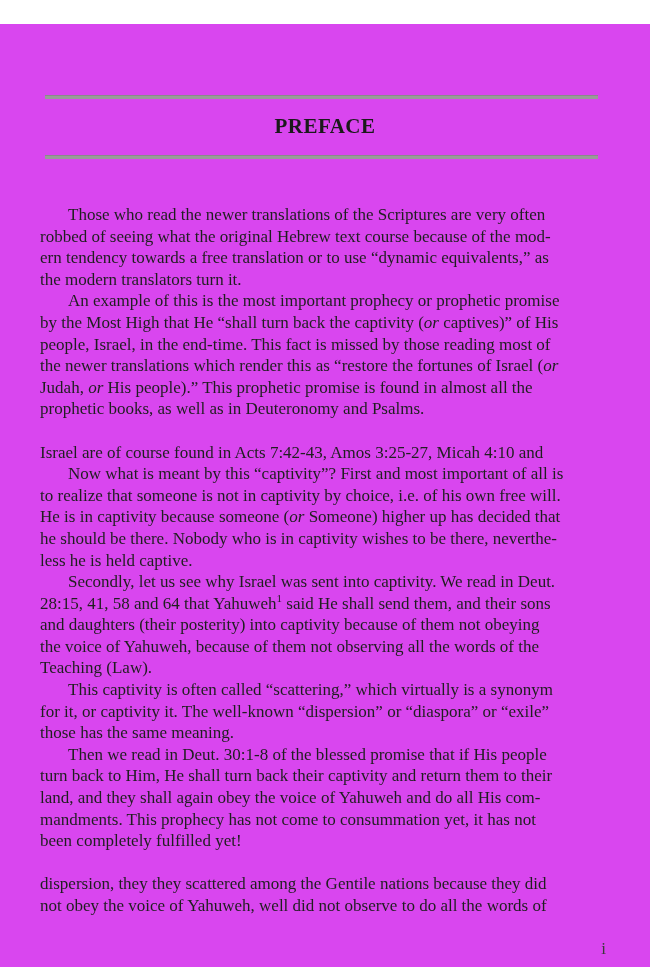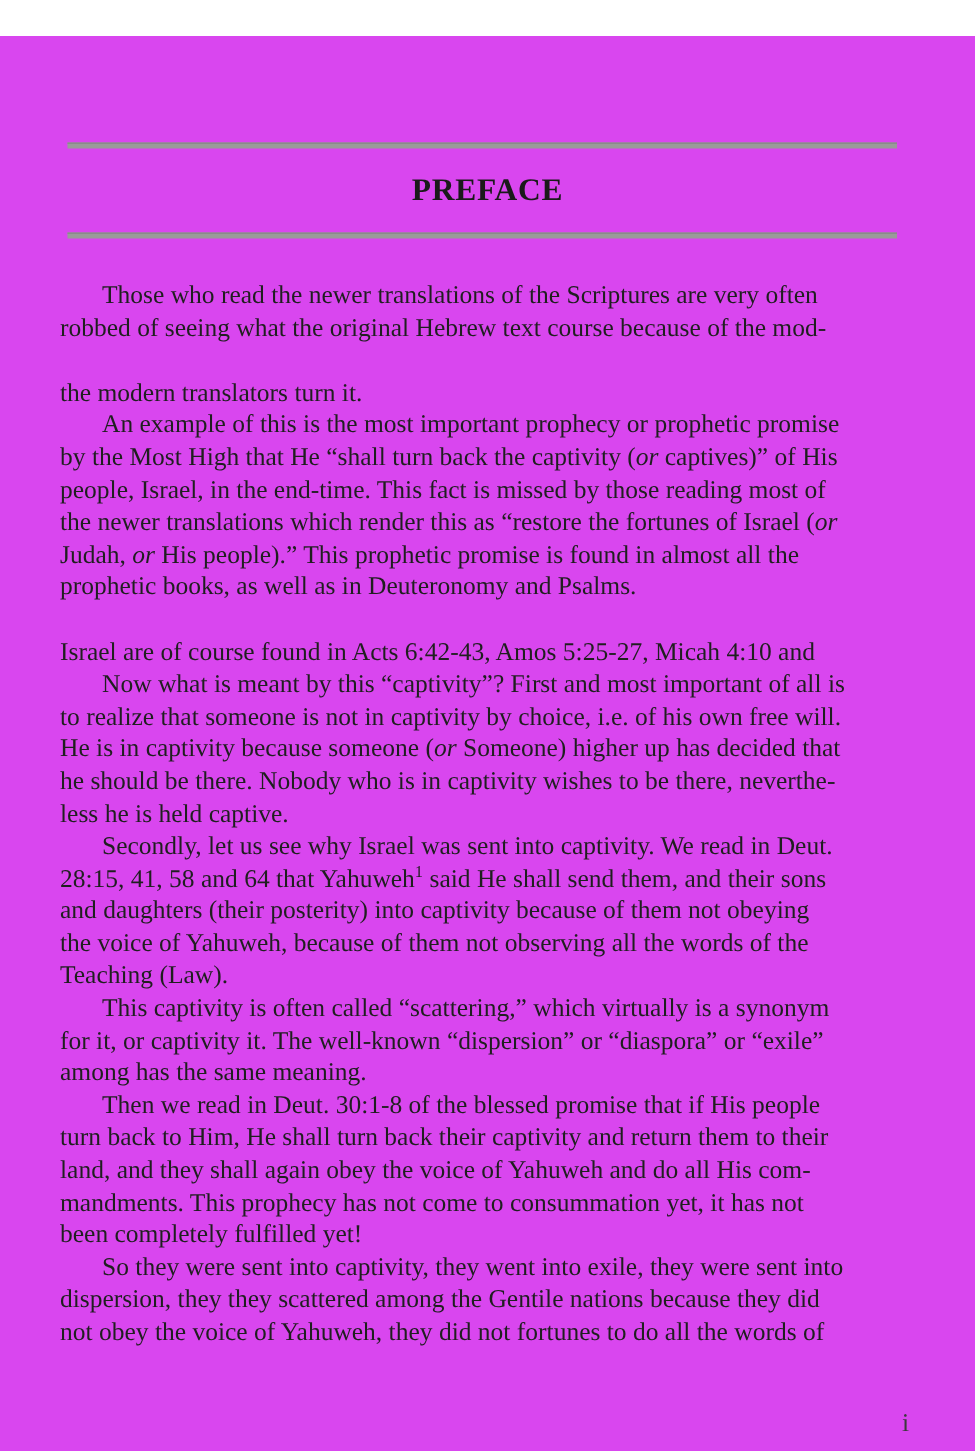--- a/index.html
+++ b/index.html
@@ -35,21 +35,21 @@
     width: 100%;
     margin: 0;
     text-align: center;
     font-size: 21px;
     font-weight: bold;
     letter-spacing: 0.5px;
     color: #1a1a1a;
   }
   .body-text {
     position: absolute;
-    top: 162px;
+    top: 180px;
     left: 40px;
     width: 580px;
     font-size: 17px;
     line-height: 21.6px;
   }
   .para {
     margin: 0;
     padding: 0;
     text-indent: 28px;
     white-space: nowrap;
@@ -68,23 +68,23 @@
   }
 </style>
 </head>
 <body>
 
 <div class="page">
   <div class="rule rule-top"></div>
   <h1 class="title">PREFACE</h1>
   <div class="rule rule-bottom"></div>
   <div class="body-text" id="paragraphs">
-      <p class="para"><span>Those who read the newer translations of the Scriptures are very often</span><br><span>robbed of seeing what the original Hebrew text course because of the mod-</span><br><br><span>the modern translators turn it.</span></p>
+      <p class="para"><span>Those who read the newer translations of the Scriptures are very often</span><br><span>robbed of seeing what the original Hebrew text course because of the mod-</span><br><span>ern tendency towards a free translation or to use “dynamic equivalents,” as</span><br><span>the modern translators turn it.</span></p>
       <p class="para"><span>An example of this is the most important prophecy or prophetic promise</span><br><span>by the Most High that He “shall turn back the captivity (</span><span style="font-style: italic;">or</span><span> captives)” of His</span><br><span>people, Israel, in the end-time. This fact is missed by those reading most of</span><br><span>the newer translations which render this as “restore the fortunes of Israel (</span><span style="font-style: italic;">or</span><br><span>Judah, </span><span style="font-style: italic;">or</span><span> His people).” This prophetic promise is found in almost all the</span><br><span>prophetic books, as well as in Deuteronomy and Psalms.</span></p>
-      <p class="para"><br><span>Israel are of course found in Acts 6:42-43, Amos 5:25-27, Micah 4:10 and</span><br></p>
+      <p class="para"><br><span>Israel are of course found in Acts 7:42-43, Amos 3:25-27, Micah 4:10 and</span><br></p>
       <p class="para"><span>Now what is meant by this “captivity”? First and most important of all is</span><br><span>to realize that someone is not in captivity by choice, i.e. of his own free will.</span><br><span>He is in captivity because someone (</span><span style="font-style: italic;">or</span><span> Someone) higher up has decided that</span><br><span>he should be there. Nobody who is in captivity wishes to be there, neverthe-</span><br><span>less he is held captive.</span></p>
       <p class="para"><span>Secondly, let us see why Israel was sent into captivity. We read in Deut.</span><br><span>28:15, 41, 58 and 64 that Yahuweh</span><sup>1</sup><span> said He shall send them, and their sons</span><br><span>and daughters (their posterity) into captivity because of them not obeying</span><br><span>the voice of Yahuweh, because of them not observing all the words of the</span><br><span>Teaching (Law).</span></p>
-      <p class="para"><span>This captivity is often called “scattering,” which virtually is a synonym</span><br><span>for it, or captivity it. The well-known “dispersion” or “diaspora” or “exile”</span><br><span>among has the same meaning.</span></p>
+      <p class="para"><span>This captivity is often called “scattering,” which virtually is a synonym</span><br><span>for it, or captivity it. The well-known “dispersion” or “diaspora” or “exile”</span><br><span>those has the same meaning.</span></p>
       <p class="para"><span>Then we read in Deut. 30:1-8 of the blessed promise that if His people</span><br><span>turn back to Him, He shall turn back their captivity and return them to their</span><br><span>land, and they shall again obey the voice of Yahuweh and do all His com-</span><br><span>mandments. This prophecy has not come to consummation yet, it has not</span><br><span>been completely fulfilled yet!</span></p>
-      <p class="para"><span>So they were sent into captivity, they went into exile, they were sent into</span><br><span>dispersion, they they scattered among the Gentile nations because they did</span><br><span>not obey the voice of Yahuweh, they did not fortunes to do all the words of</span></p>
+      <p class="para"><br><span>dispersion, they they scattered among the Gentile nations because they did</span><br><span>not obey the voice of Yahuweh, well did not observe to do all the words of</span></p>
     </div>
   <div class="pagenum">i</div>
 </div>
 
 </body></html>

